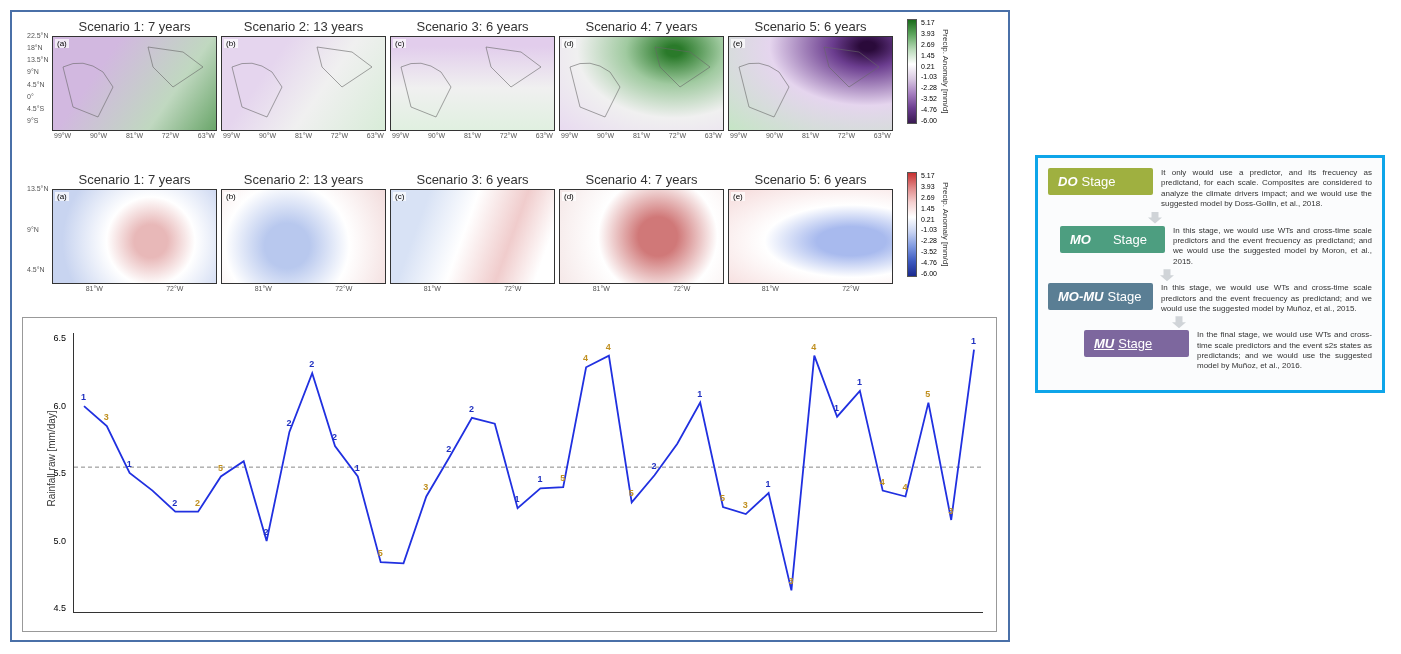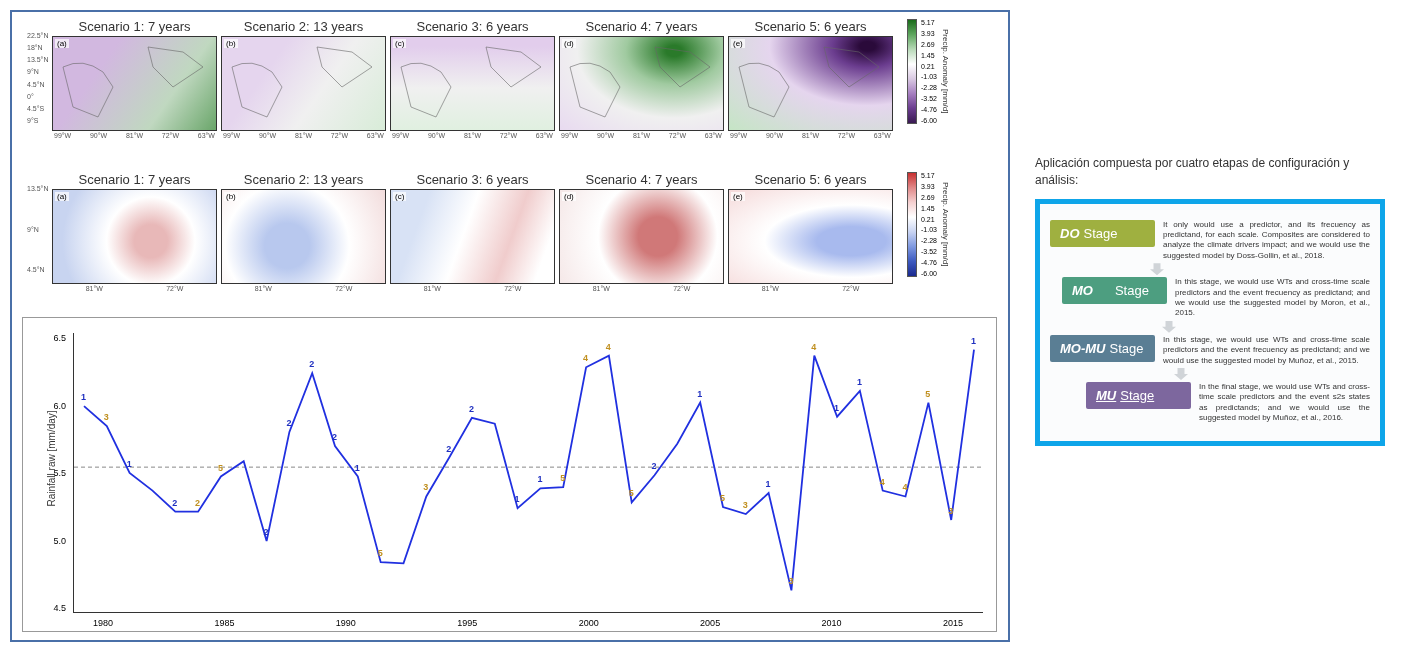--- a/index.html
+++ b/index.html
@@ -33,21 +33,21 @@
   
   .ts-section { position: absolute; left: 10px; top: 305px; width: 975px; height: 315px; border: 1px solid #999; }
   .ts-yaxis { position: absolute; left: 10px; top: 15px; width: 35px; height: 280px; }
   .ts-ylabel { position: absolute; left: -30px; top: 120px; transform: rotate(-90deg); font-size: 10px; color: #333; white-space: nowrap; }
   .ts-yticks { position: absolute; right: 2px; top: 0; height: 100%; display: flex; flex-direction: column; justify-content: space-between; font-size: 9px; text-align: right; }
   .ts-plot { position: absolute; left: 50px; top: 15px; width: 910px; height: 280px; border-left: 1px solid #333; border-bottom: 1px solid #333; }
   .ts-xticks { position: absolute; left: 50px; bottom: 3px; width: 910px; display: flex; justify-content: space-between; font-size: 9px; padding: 0 20px; }
   
   .right-panel { position: absolute; left: 1035px; top: 155px; width: 350px; }
   .right-title { font-size: 12px; line-height: 1.4; color: #333; margin-bottom: 10px; }
-  .stages-box { border: 5px solid #0ea5e9; padding: 16px 10px 12px 10px; background: #fbfcfd; }
+  .stages-box { border: 3px solid #0ea5e9; padding: 10px 10px 12px 10px; background: #fbfcfd; }
   .stage { display: flex; align-items: flex-start; margin-bottom: 6px; gap: 8px; }
   .stage-label { flex: 0 0 105px; padding: 6px 10px; color: #fff; font-size: 13px; border-radius: 2px; display: flex; align-items: baseline; gap: 4px; }
   .stage-abbr { font-weight: bold; font-style: italic; }
   .stage-desc { flex: 1; font-size: 8px; line-height: 1.3; color: #333; text-align: justify; }
   .stage-arrow { width: 14px; height: 12px; margin: -4px 0 2px 95px; background: #d0d4d8; clip-path: polygon(25% 0, 75% 0, 75% 50%, 100% 50%, 50% 100%, 0 50%, 25% 50%); }
   .stage-indent-1 { margin-left: 12px; }
   .stage-indent-2 { }
   .stage-indent-3 { margin-left: 36px; }
   
   .annot { position: absolute; font-size: 9px; font-weight: bold; }
@@ -271,35 +271,24 @@
           <span>5.0</span>
         <span>4.5</span>
       </div>
     </div>
     <div class="ts-plot" id="ts-plot">
       <svg id="ts-svg" width="910" height="280">
           <line x1="0" y1="134.13043478260877" x2="910" y2="134.13043478260877" stroke="#888" stroke-dasharray="4,3"></line>
           <path d="M10.0,73.1L32.8,93.0L55.6,140.0L78.5,157.6L101.3,178.7L124.1,178.7L146.9,143.5L169.7,128.3L192.6,208.1L215.4,98.9L238.2,40.2L261.0,113.0L283.8,143.5L306.7,229.2L329.5,230.4L352.3,163.5L375.1,124.7L397.9,84.8L420.8,90.7L443.6,175.2L466.4,155.3L489.2,154.1L512.1,34.3L534.9,22.6L557.7,169.3L580.5,142.3L603.3,110.7L626.2,69.6L649.0,174.0L671.8,181.1L694.6,160.0L717.4,257.4L740.3,22.6L763.1,83.7L785.9,57.8L808.7,157.6L831.5,163.5L854.4,69.6L877.2,187.0L900.0,16.7" fill="none" stroke="#2030e0" stroke-width="1.8"></path>
         </svg>
     <span class="annot c1" style="left: 7px; top: 59.087px;">1</span><span class="annot c2" style="left: 29.8205px; top: 79.0435px;">3</span><span class="annot c1" style="left: 52.641px; top: 126px;">1</span><span class="annot c1" style="left: 98.2821px; top: 164.739px;">2</span><span class="annot c2" style="left: 121.103px; top: 164.739px;">2</span><span class="annot c2" style="left: 143.923px; top: 129.522px;">5</span><span class="annot c1" style="left: 189.564px; top: 194.087px;">2</span><span class="annot c1" style="left: 212.385px; top: 84.913px;">2</span><span class="annot c1" style="left: 235.205px; top: 26.2174px;">2</span><span class="annot c1" style="left: 258.026px; top: 99px;">2</span><span class="annot c1" style="left: 280.846px; top: 129.522px;">1</span><span class="annot c2" style="left: 303.667px; top: 215.217px;">5</span><span class="annot c2" style="left: 349.308px; top: 149.478px;">3</span><span class="annot c1" style="left: 372.128px; top: 110.739px;">2</span><span class="annot c1" style="left: 394.949px; top: 70.8261px;">2</span><span class="annot c1" style="left: 440.59px; top: 161.217px;">1</span><span class="annot c1" style="left: 463.41px; top: 141.261px;">1</span><span class="annot c2" style="left: 486.231px; top: 140.087px;">5</span><span class="annot c2" style="left: 509.051px; top: 20.3478px;">4</span><span class="annot c2" style="left: 531.872px; top: 8.6087px;">4</span><span class="annot c2" style="left: 554.692px; top: 155.348px;">5</span><span class="annot c1" style="left: 577.513px; top: 128.348px;">2</span><span class="annot c1" style="left: 623.154px; top: 55.5652px;">1</span><span class="annot c2" style="left: 645.974px; top: 160.043px;">5</span><span class="annot c2" style="left: 668.795px; top: 167.087px;">3</span><span class="annot c1" style="left: 691.615px; top: 145.957px;">1</span><span class="annot c2" style="left: 714.436px; top: 243.391px;">3</span><span class="annot c2" style="left: 737.256px; top: 8.6087px;">4</span><span class="annot c1" style="left: 760.077px; top: 69.6522px;">1</span><span class="annot c1" style="left: 782.897px; top: 43.8261px;">1</span><span class="annot c2" style="left: 805.718px; top: 143.609px;">4</span><span class="annot c2" style="left: 828.538px; top: 149.478px;">4</span><span class="annot c2" style="left: 851.359px; top: 55.5652px;">5</span><span class="annot c2" style="left: 874.179px; top: 172.957px;">3</span><span class="annot c1" style="left: 897px; top: 2.73913px;">1</span></div>
-    <div class="ts-xticks">
-      <span>1980</span>
-        <span>1985</span>
-      <span>1990</span>
-        <span>1995</span>
-      <span>2000</span>
-        <span>2005</span>
-      <span>2010</span>
-        <span>2015</span>
-    </div>
   </div>
 </div>
 
 <div class="right-panel">
-  <div class="right-title">Aplicación compuesta por cuatro etapas de configuración y análisis:</div>
   <div class="stages-box" id="stages-box">
       <div class="stage stage-indent-0">
         <div class="stage-label" style="background: rgb(159, 176, 64);">
           <span class="stage-abbr">DO</span> 
           <span>Stage</span>
         </div>
         <div class="stage-desc">It only would use a predictor, and its frecuency as predictand, for each scale. Composites are considered to analyze the climate drivers impact; and we would use the suggested model by Doss-Gollin, et al., 2018.</div>
       </div>
       <div class="stage-arrow" style="margin-left: 100px;"></div>
       <div class="stage stage-indent-1">

